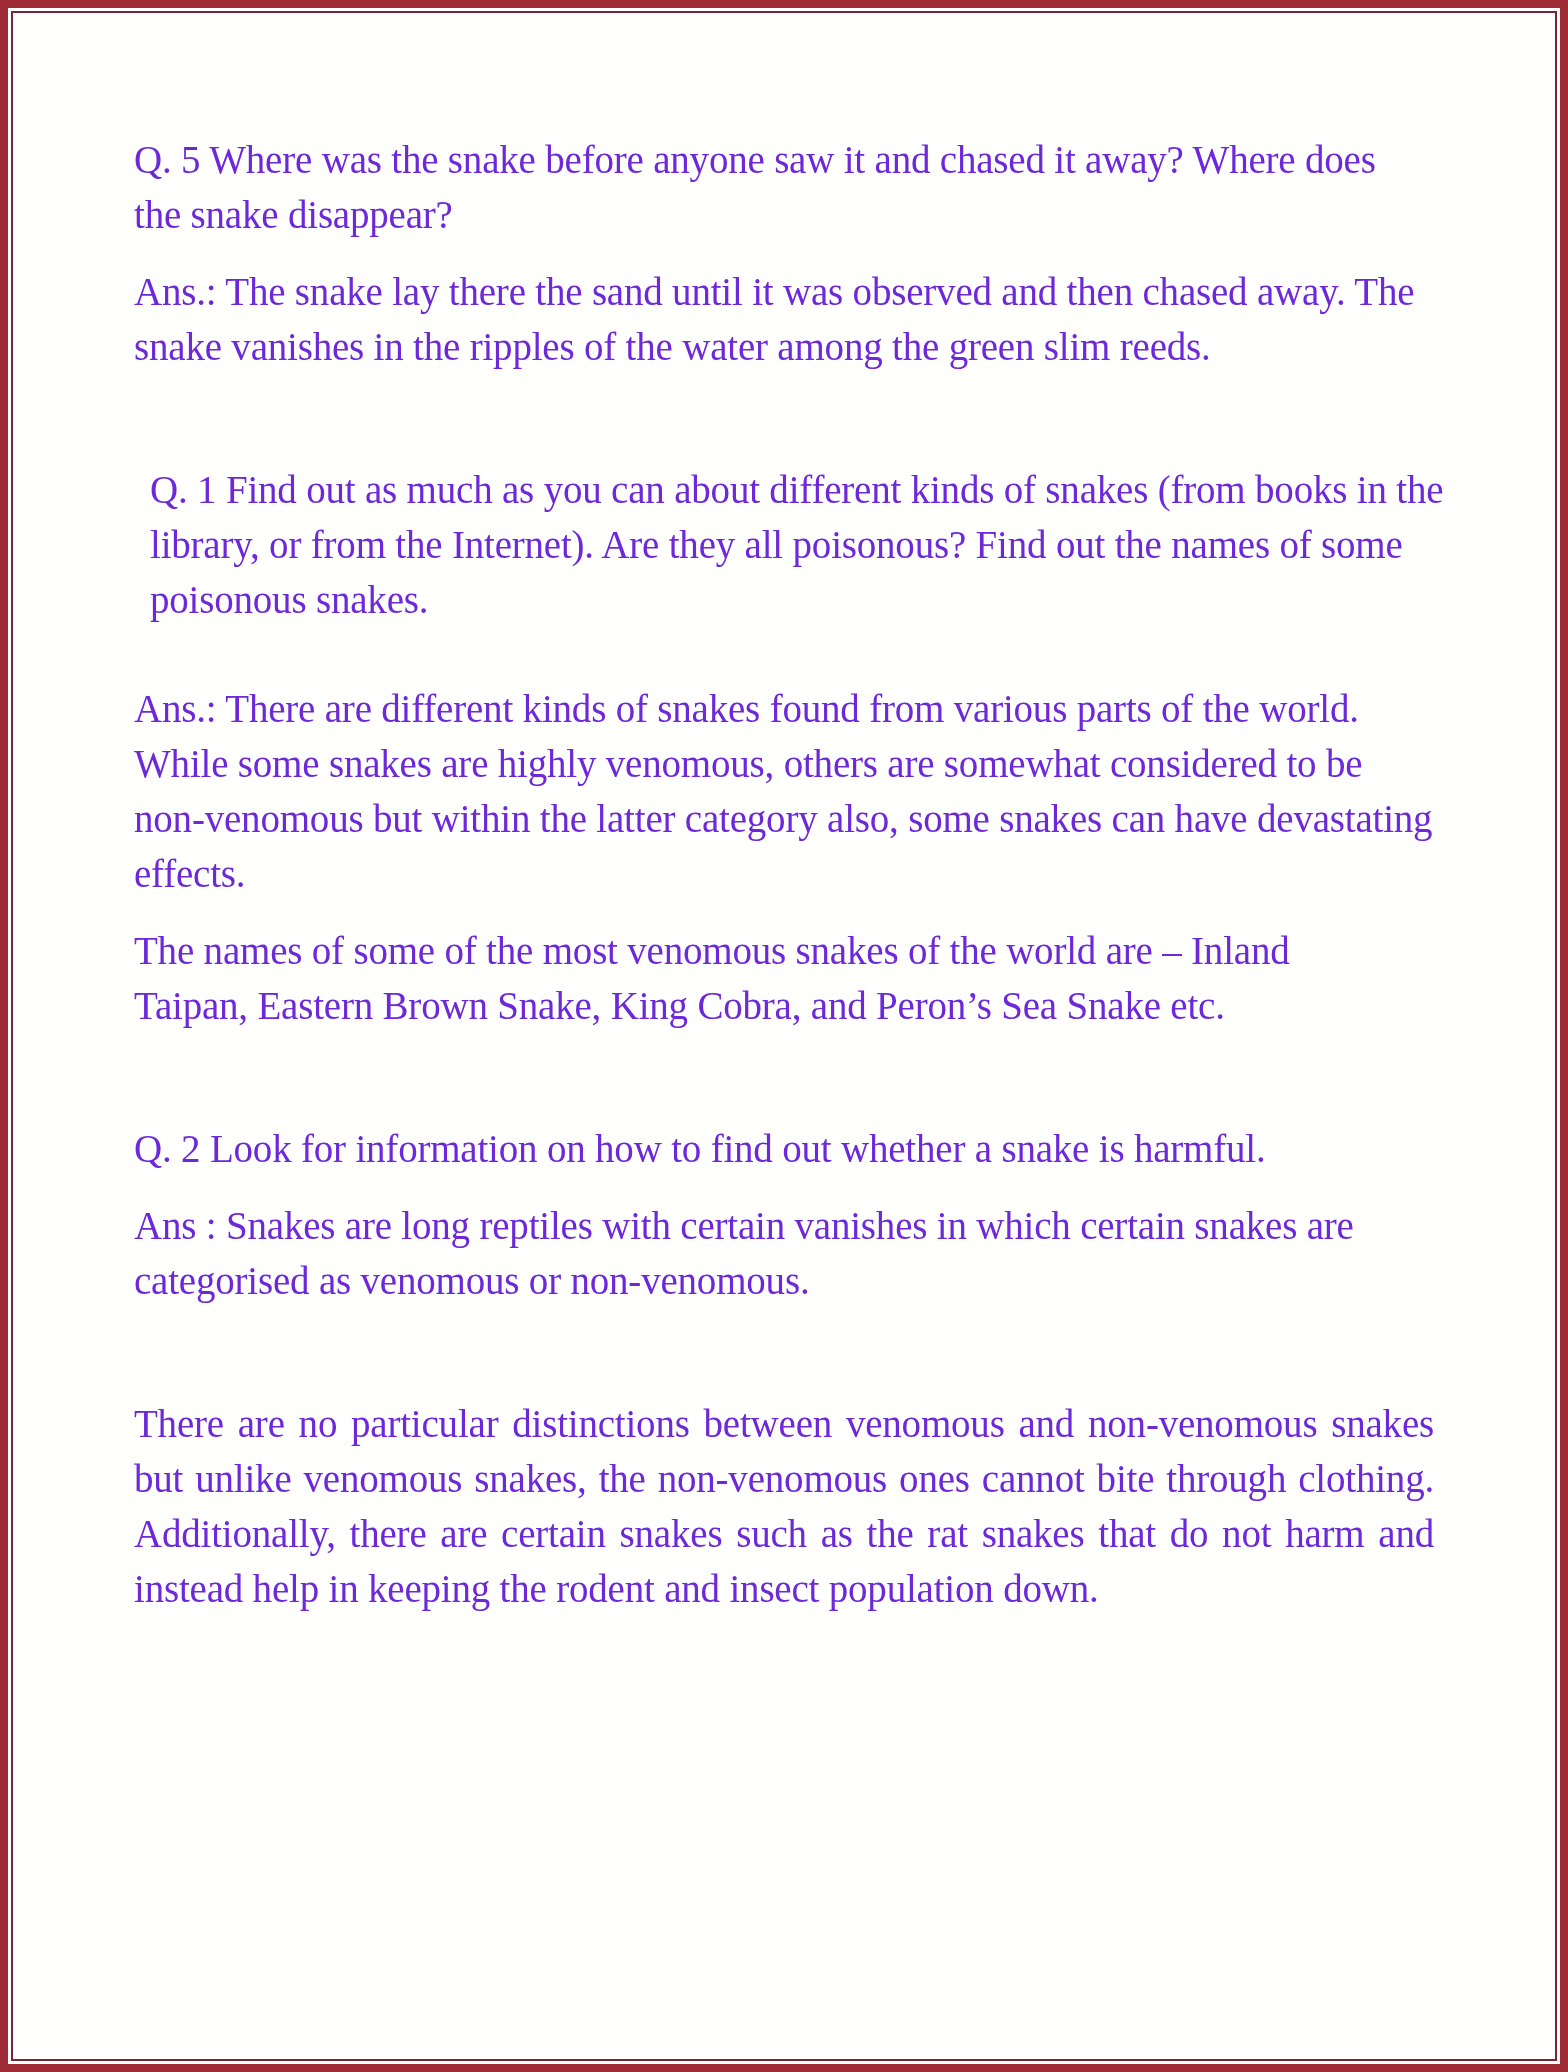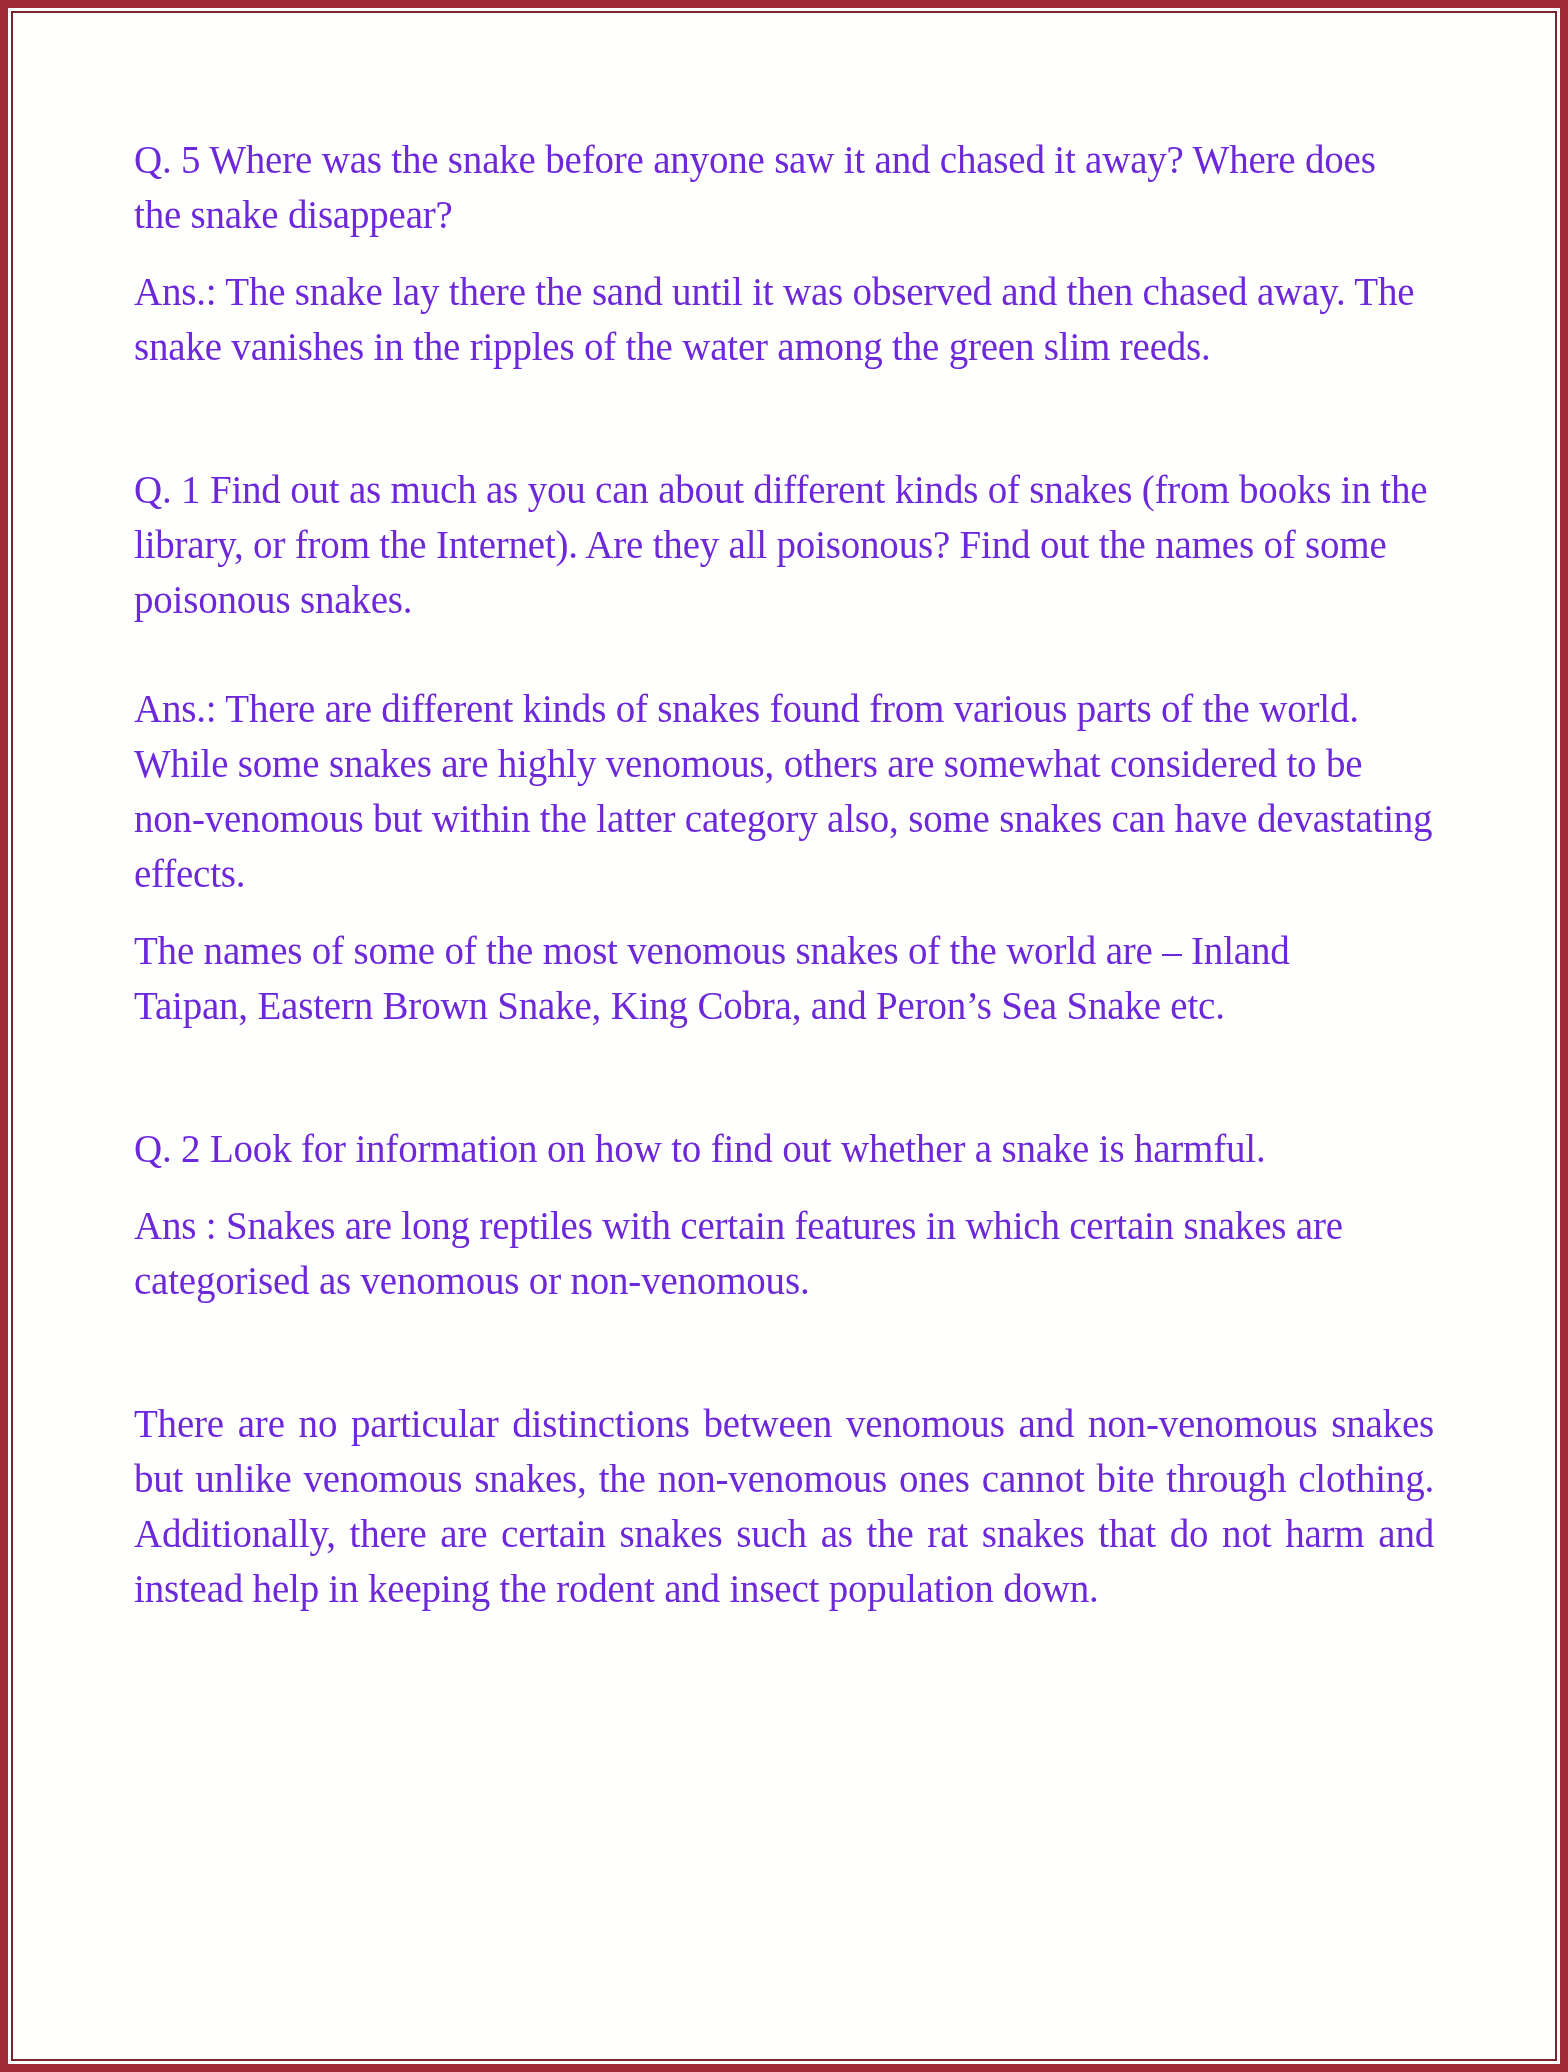--- a/index.html
+++ b/index.html
@@ -56,29 +56,29 @@
 </div>
 
 <div class="content">
 
   <p class="para" style="width:1260px;">Q. 5 Where was the snake before anyone saw it and chased it away? Where does the snake disappear?</p>
   <div class="gap-small"></div>
   <p class="para" style="width:1300px;">Ans.: The snake lay there the sand until it was observed and then chased away. The snake vanishes in the ripples of the water among the green slim reeds.</p>
 
   <div class="gap-large"></div>
 
-  <p class="para" style="width:1300px;">Q. 1 Find out as much as you can about different kinds of snakes (from books in the library, or from the Internet). Are they all poisonous? Find out the names of some poisonous snakes.</p>
+  <p class="para" style="width:1300px;margin-left:16px;">Q. 1 Find out as much as you can about different kinds of snakes (from books in the library, or from the Internet). Are they all poisonous? Find out the names of some poisonous snakes.</p>
   <div class="gap-small"></div>
   <p class="para" style="width:1300px;margin-top:32px;">Ans.:   There are different kinds of snakes found from various parts of the world. While some snakes are highly venomous, others are somewhat considered to be non-venomous but within the latter category also, some snakes can have devastating effects.</p>
   <div class="gap-small"></div>
   <p class="para" style="width:1270px;">The names of some of the most venomous snakes of the world are – Inland Taipan, Eastern Brown Snake, King Cobra, and Peron’s Sea Snake etc.</p>
 
   <div class="gap-large"></div>
 
   <p class="para" style="width:1200px;">Q. 2  Look for information on how to find out whether a snake is harmful.</p>
   <div class="gap-small"></div>
-  <p class="para" style="width:1300px;">Ans :  Snakes are long reptiles with certain features in which certain snakes are categorised as venomous or non-venomous.</p>
+  <p class="para" style="width:1300px;">Ans :  Snakes are long reptiles with certain vanishes in which certain snakes are categorised as venomous or non-venomous.</p>
 
   <div class="gap-large"></div>
 
   <p class="para justify" style="width:1300px;">There are no particular distinctions between venomous and non-venomous snakes but unlike venomous snakes, the non-venomous ones cannot bite through clothing. Additionally, there are certain snakes such as the rat snakes that do not harm and instead help in keeping the rodent and insect population down.</p>
 
 </div>
 
 </body></html>

